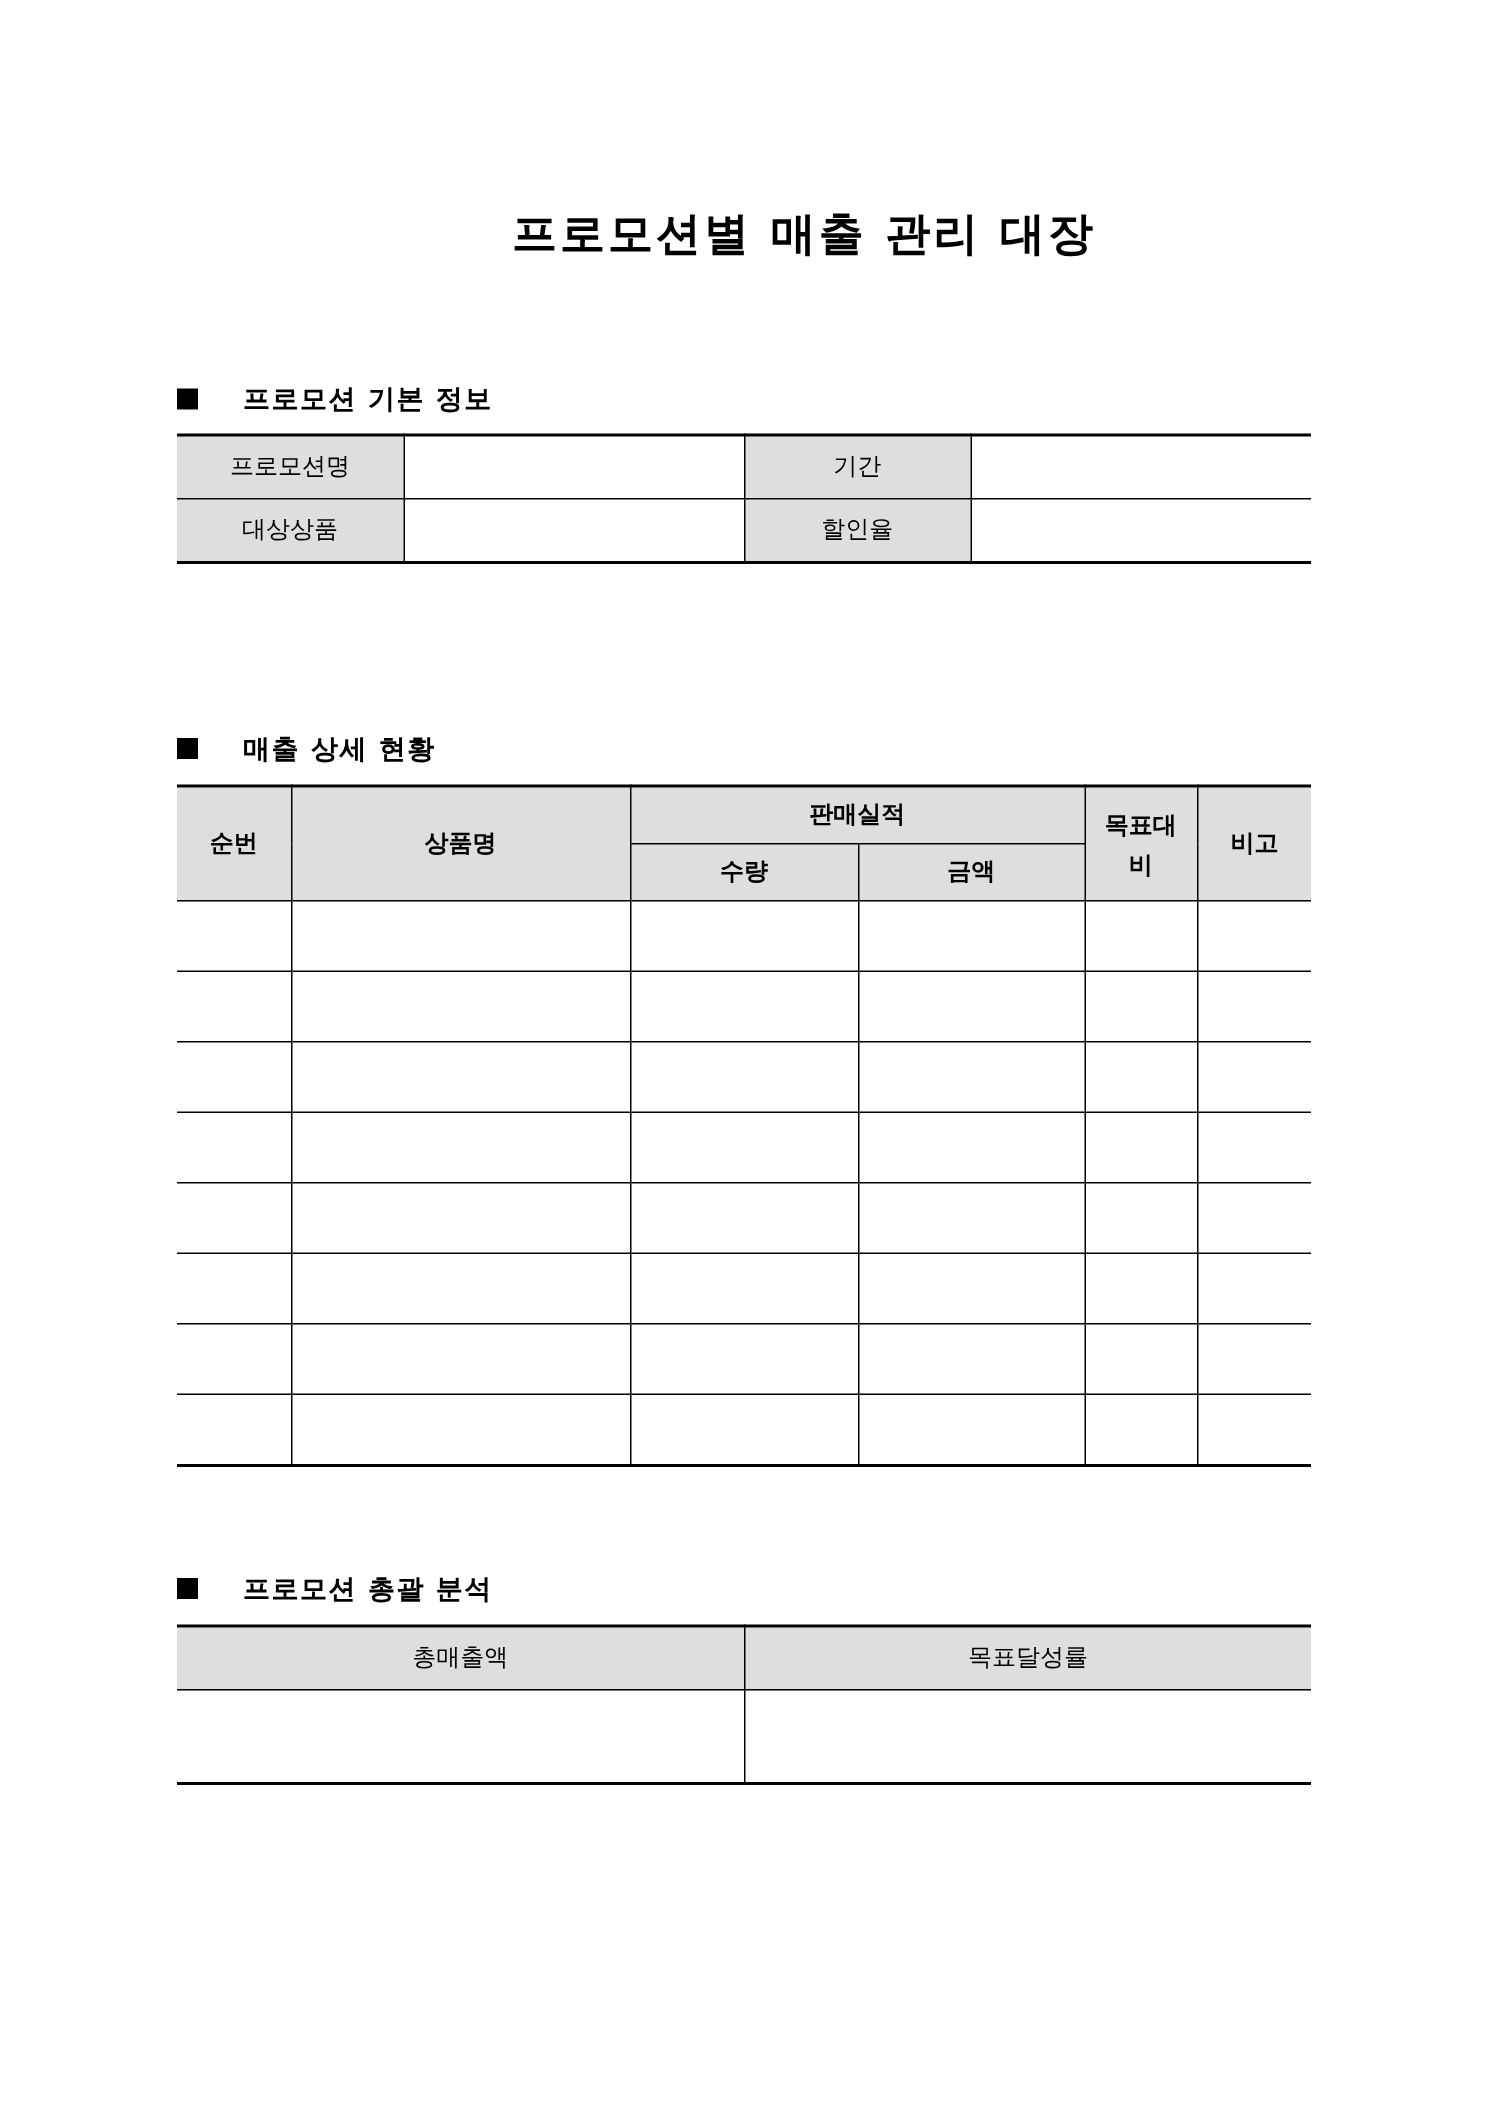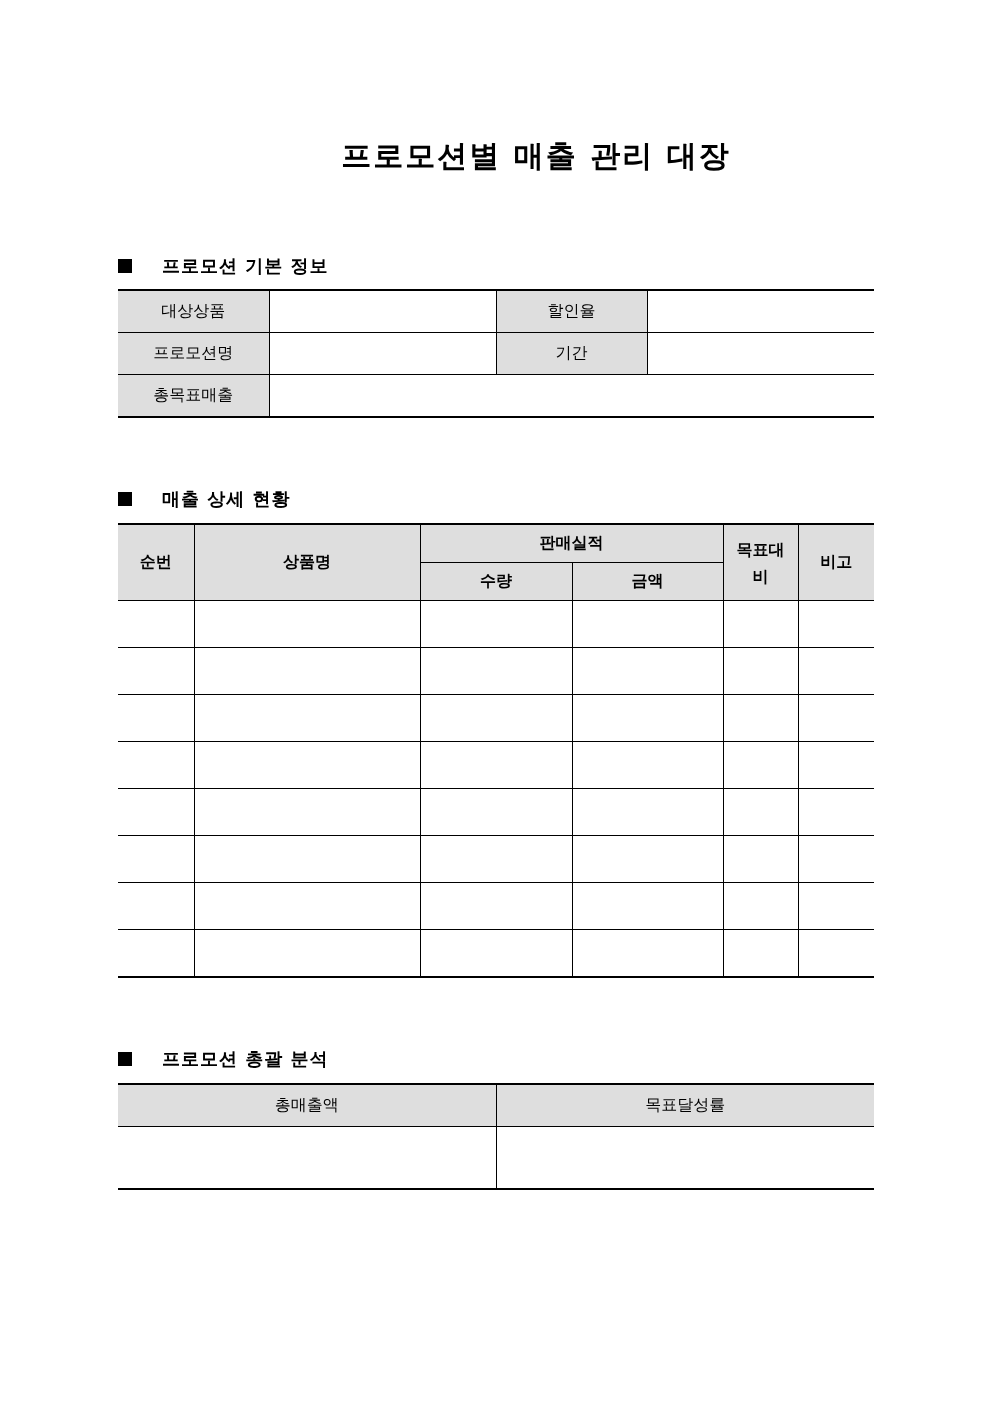--- a/index.html
+++ b/index.html
@@ -53,34 +53,30 @@
 
 <table id="info-table">
   <colgroup>
     <col style="width:151px">
       <col style="width:227px">
       <col style="width:151px">
       <col style="width:227px">
   </colgroup>
   <tbody>
       <tr>
-    <td class="hdr">대상상품</td>
-    <td></td>
-    <td class="hdr">할인율</td>
-    <td></td>
-  </tr>
-  <tr>
     <td class="hdr">프로모션명</td>
     <td></td>
     <td class="hdr">기간</td>
     <td></td>
   </tr>
   <tr>
-    <td class="hdr">총목표매출</td>
-    <td colspan="3"></td>
+    <td class="hdr">대상상품</td>
+    <td></td>
+    <td class="hdr">할인율</td>
+    <td></td>
   </tr>
 </tbody>
   </table>
 
 <div class="section-heading" style="top:487px;">
   <span class="sq"></span>
   <span>매출 상세 현황</span>
 </div>
 
 <table id="detail-table">

